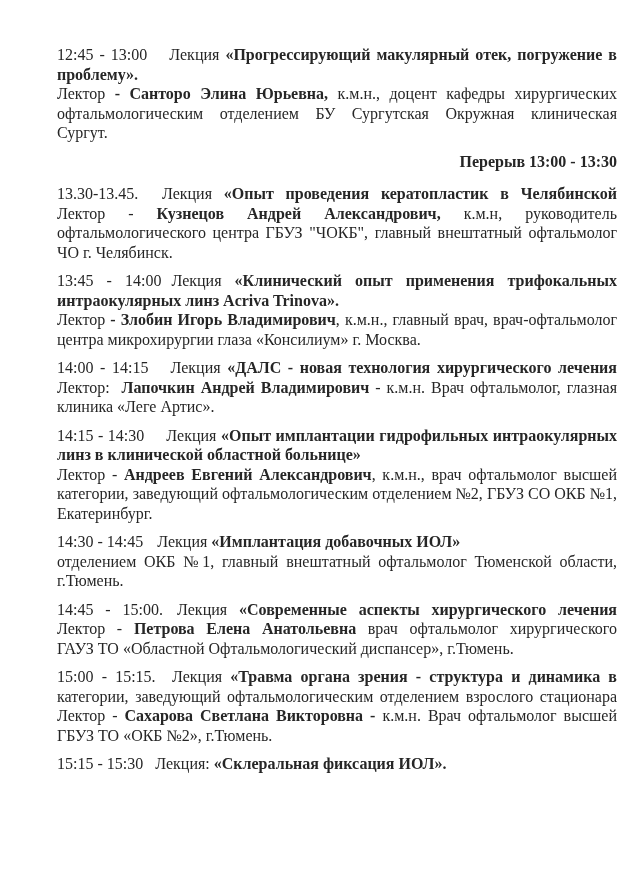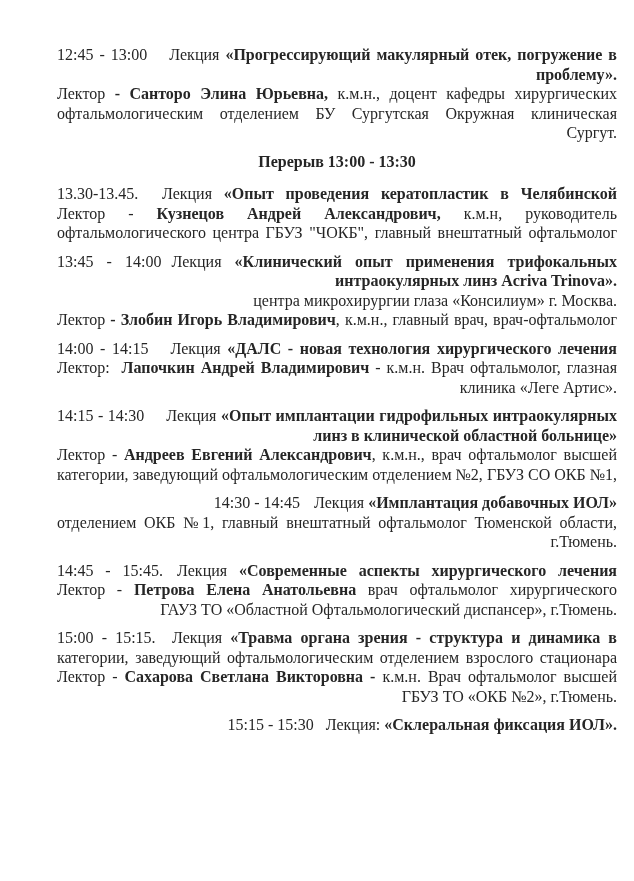--- a/index.html
+++ b/index.html
@@ -25,73 +25,75 @@
   .line {
     font-size: 16px;
     line-height: 19.5px;
     height: 19.5px;
     overflow: hidden;
   }
   .line.just {
     text-align: justify;
     text-align-last: justify;
   }
-  .line.left { text-align: right; }
+  .line.left { text-align: left; }
   .b { font-weight: bold; }
   .gap { display: inline-block; height: 1px; vertical-align: baseline; }
   .break-heading {
     font-size: 16px;
     line-height: 19.5px;
     font-weight: bold;
-    text-align: center;
+    text-align: right;
     margin: 0 0 13px 0;
   }
 </style>
 </head>
 <body style="color: rgb(38, 38, 38); background: rgb(255, 255, 255);">
 
 <div class="page">
   <div id="content">
       <div class="para">
         <div class="line just"><span class="r">12:45 - 13:00</span><span class="gap" style="width: 22px;"></span><span class="r">Лекция </span><span class="b">«Прогрессирующий макулярный отек, погружение в</span></div>
         <div class="line left"><span class="b">проблему».</span></div>
         <div class="line just"><span class="r">Лектор </span><span class="b">- Санторо Элина Юрьевна,</span><span class="r"> к.м.н., доцент кафедры хирургических болезней</span></div>
         <div class="line just"><span class="r">офтальмологическим отделением БУ Сургутская Окружная клиническая больница, г.</span></div>
         <div class="line left"><span class="r">Сургут.</span></div>
       </div>
       <div class="break-heading">Перерыв 13:00 - 13:30</div>
       <div class="para">
         <div class="line just"><span class="r">13.30-13.45.&nbsp; Лекция </span><span class="b">«Опыт проведения кератопластик в Челябинской области».</span></div>
         <div class="line just"><span class="r">Лектор - </span><span class="b">Кузнецов Андрей Александрович,</span><span class="r"> к.м.н, руководитель</span></div>
         <div class="line just"><span class="r">офтальмологического центра ГБУЗ "ЧОКБ", главный внештатный офтальмолог МЗ</span></div>
+        <div class="line left"><span class="r">ЧО г. Челябинск.</span></div>
       </div>
       <div class="para">
         <div class="line just"><span class="r">13:45 - 14:00</span><span class="gap" style="width: 10px;"></span><span class="r">Лекция </span><span class="b">«Клинический опыт применения трифокальных</span></div>
         <div class="line left"><span class="b">интраокулярных линз Acriva Trinova».</span></div>
+        <div class="line just"><span class="r">Лектор </span><span class="b">- Злобин Игорь Владимирович</span><span class="r">, к.м.н., главный врач, врач-офтальмолог</span></div>
         <div class="line left"><span class="r">центра микрохирургии глаза «Консилиум» г. Москва.</span></div>
-        <div class="line just"><span class="r">Лектор </span><span class="b">- Злобин Игорь Владимирович</span><span class="r">, к.м.н., главный врач, врач-офтальмолог</span></div>
       </div>
       <div class="para">
         <div class="line just"><span class="r">14:00 - 14:15</span><span class="gap" style="width: 22px;"></span><span class="r">Лекция </span><span class="b">«ДАЛС - новая технология хирургического лечения</span></div>
         <div class="line just"><span class="r">Лектор:&nbsp; </span><span class="b">Лапочкин Андрей Владимирович</span><span class="r"> - к.м.н. Врач офтальмолог, глазная</span></div>
         <div class="line left"><span class="r">клиника «Леге Артис».</span></div>
       </div>
       <div class="para">
         <div class="line just"><span class="r">14:15 - 14:30</span><span class="gap" style="width: 22px;"></span><span class="r">Лекция </span><span class="b">«Опыт имплантации гидрофильных интраокулярных</span></div>
         <div class="line left"><span class="b">линз в клинической областной больнице»</span></div>
         <div class="line just"><span class="r">Лектор - </span><span class="b">Андреев Евгений Александрович</span><span class="r">, к.м.н., врач офтальмолог высшей</span></div>
         <div class="line just"><span class="r">категории, заведующий офтальмологическим отделением №2, ГБУЗ СО ОКБ №1, г.</span></div>
+        <div class="line left"><span class="r">Екатеринбург.</span></div>
       </div>
       <div class="para">
         <div class="line left"><span class="r">14:30 - 14:45</span><span class="gap" style="width: 14px;"></span><span class="r">Лекция </span><span class="b">«Имплантация добавочных ИОЛ»</span></div>
         <div class="line just"><span class="r">отделением ОКБ №1, главный внештатный офтальмолог Тюменской области,</span></div>
         <div class="line left"><span class="r">г.Тюмень.</span></div>
       </div>
       <div class="para">
-        <div class="line just"><span class="r">14:45 - 15:45.</span><span class="gap" style="width: 14px;"></span><span class="r">Лекция </span><span class="b">«Современные аспекты хирургического лечения</span></div>
+        <div class="line just"><span class="r">14:45 - 15:00.</span><span class="gap" style="width: 14px;"></span><span class="r">Лекция </span><span class="b">«Современные аспекты хирургического лечения</span></div>
         <div class="line just"><span class="r">Лектор - </span><span class="b">Петрова Елена Анатольевна</span><span class="r"> врач офтальмолог хирургического отделения</span></div>
         <div class="line left"><span class="r">ГАУЗ ТО «Областной Офтальмологический диспансер», г.Тюмень.</span></div>
       </div>
       <div class="para">
         <div class="line just"><span class="r">15:00 - 15:15.&nbsp; Лекция </span><span class="b">«Травма органа зрения - структура и динамика в регионе»</span></div>
         <div class="line just"><span class="r">категории, заведующий офтальмологическим отделением взрослого стационара</span></div>
         <div class="line just"><span class="r">Лектор - </span><span class="b">Сахарова Светлана Викторовна -</span><span class="r"> к.м.н. Врач офтальмолог высшей</span></div>
         <div class="line left"><span class="r">ГБУЗ ТО «ОКБ №2», г.Тюмень.</span></div>
       </div>
       <div class="para">

